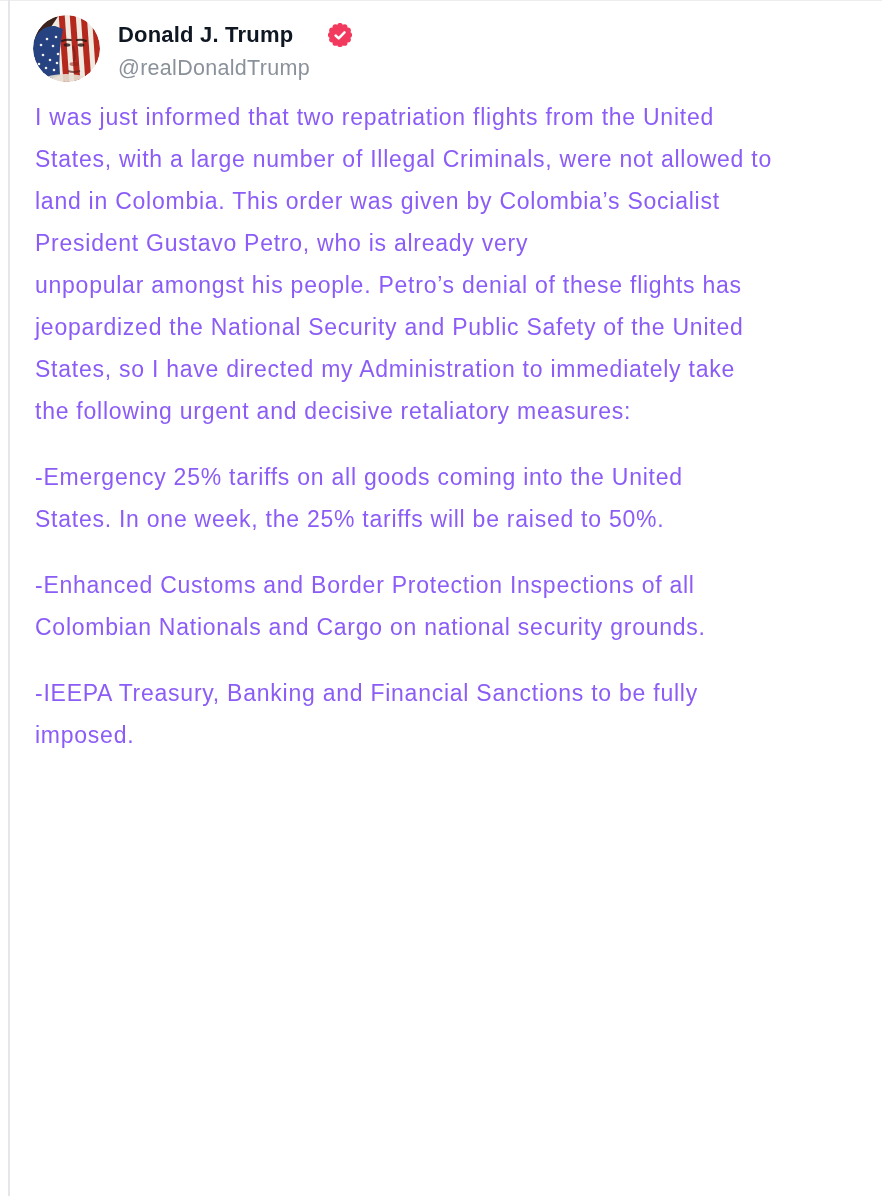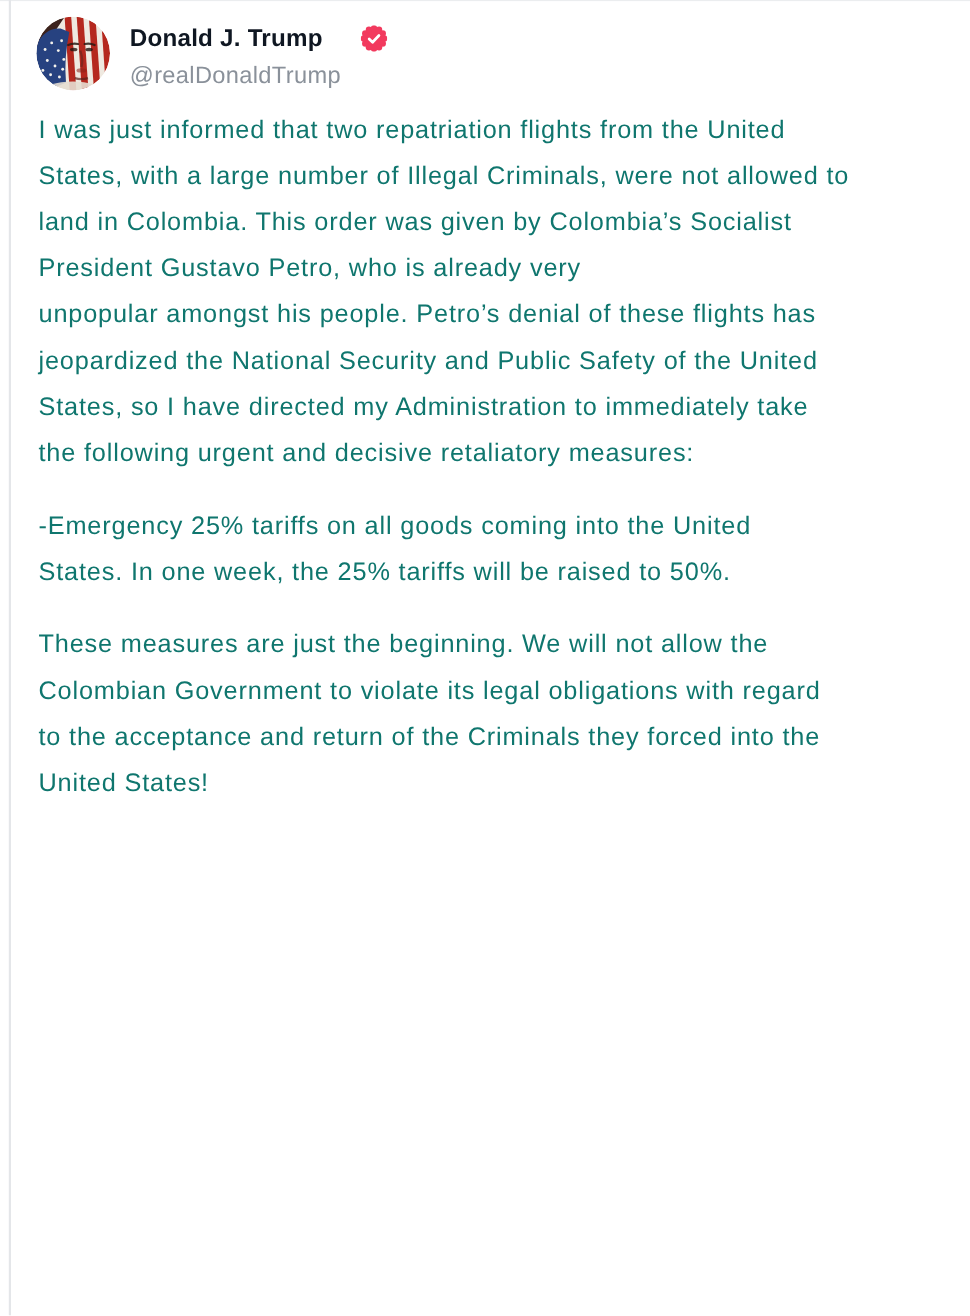--- a/index.html
+++ b/index.html
@@ -38,21 +38,21 @@
     letter-spacing: 0.2px; line-height: 24px;
   }
   .badge { margin-left: 9px; width: 24px; height: 24px; display: inline-block; }
   .author-handle {
     margin-top: 9px;
     font-size: 21.5px; color: #8a919a; letter-spacing: 0.3px; line-height: 24px;
   }
   .post-text { margin-top: 14px; }
   .para {
     margin: 0 0 24px 0;
-    font-size: 23px; line-height: 42px; color: #0f766e;
+    font-size: 23px; line-height: 42px; color: #8b5cf6;
     letter-spacing: 0.75px;
     white-space: pre-line;
   }
   .para.gap { margin-top: 2px; }
 </style>
 </head>
 <body>
 
 <div class="edge-top"></div>
 <div class="edge-left"></div>
@@ -143,19 +143,19 @@
       <p class="para">I was just informed that two repatriation flights from the United
 States, with a large number of Illegal Criminals, were not allowed to
 land in Colombia. This order was given by Colombia’s Socialist
 President Gustavo Petro, who is already very
 unpopular amongst his people. Petro’s denial of these flights has
 jeopardized the National Security and Public Safety of the United
 States, so I have directed my Administration to immediately take
 the following urgent and decisive retaliatory measures:</p>
       <p class="para gap">-Emergency 25% tariffs on all goods coming into the United
 States. In one week, the 25% tariffs will be raised to 50%.</p>
-      <p class="para gap">These measures are just the beginning. We will not allow the
-Colombian Government to violate its legal obligations with regard
-to the acceptance and return of the Criminals they forced into the
-United States!</p>
+      <p class="para">-Enhanced Customs and Border Protection Inspections of all
+Colombian Nationals and Cargo on national security grounds.</p>
+      <p class="para">-IEEPA Treasury, Banking and Financial Sanctions to be fully
+imposed.</p>
     </div>
 
 </div>
 
 </body></html>

